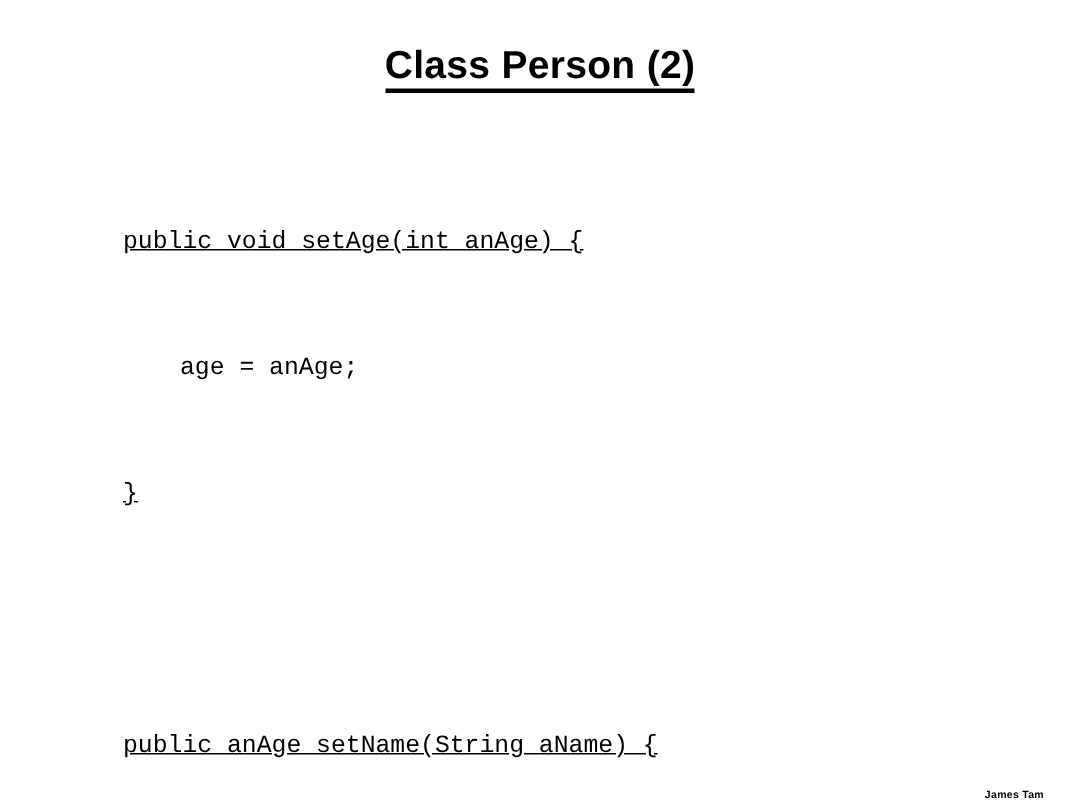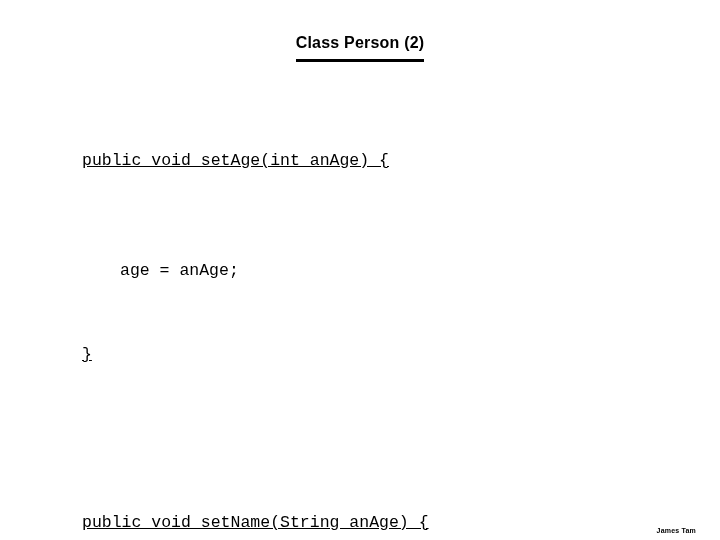--- a/index.html
+++ b/index.html
@@ -24,21 +24,21 @@
     position: absolute;
     left: 0;
     top: 28px;
     width: 720px;
     text-align: center;
   }
 
   #slide-title {
     display: inline-block;
     font-family: "Liberation Sans", sans-serif;
-    font-size: 16px;
+    font-size: 26px;
     font-weight: bold;
     line-height: 30px;
     letter-spacing: 0.2px;
     color: #000000;
     border-bottom: 3px solid #000000;
     padding-bottom: 1px;
     white-space: pre;
   }
 
   
@@ -59,21 +59,21 @@
     white-space: pre;
   }
 
   .code-line.blank {
     height: 28px;
   }
 
   
   .ind-0 { padding-left: 0px; }
   .ind-1 { padding-left: 38px; text-decoration: underline; }
-  .ind-2 { padding-left: 76px; margin-top: 26px; }
+  .ind-2 { padding-left: 76px; }
 
   
   #footer-attribution {
     position: absolute;
     right: 24px;
     bottom: 5px;
     font-family: "Liberation Sans", sans-serif;
     font-size: 7px;
     font-weight: bold;
     line-height: 9px;
@@ -89,21 +89,21 @@
 
   <div id="title-block">
     <span id="slide-title">Class Person (2)</span>
   </div>
 
   <div id="code-block">
     <div class="code-line ind-1">public void setAge(int anAge) {</div>
     <div class="code-line ind-2">age = anAge;</div>
     <div class="code-line ind-1">}</div>
     <div class="code-line blank ind-0"></div>
-    <div class="code-line ind-1">public void setName(String anAge) {</div>
+    <div class="code-line ind-1">public anAge setName(String aName) {</div>
     
     
     
   </div>
 
   <div id="footer-attribution">James Tam</div>
 
 </div>
 
 </body></html>

